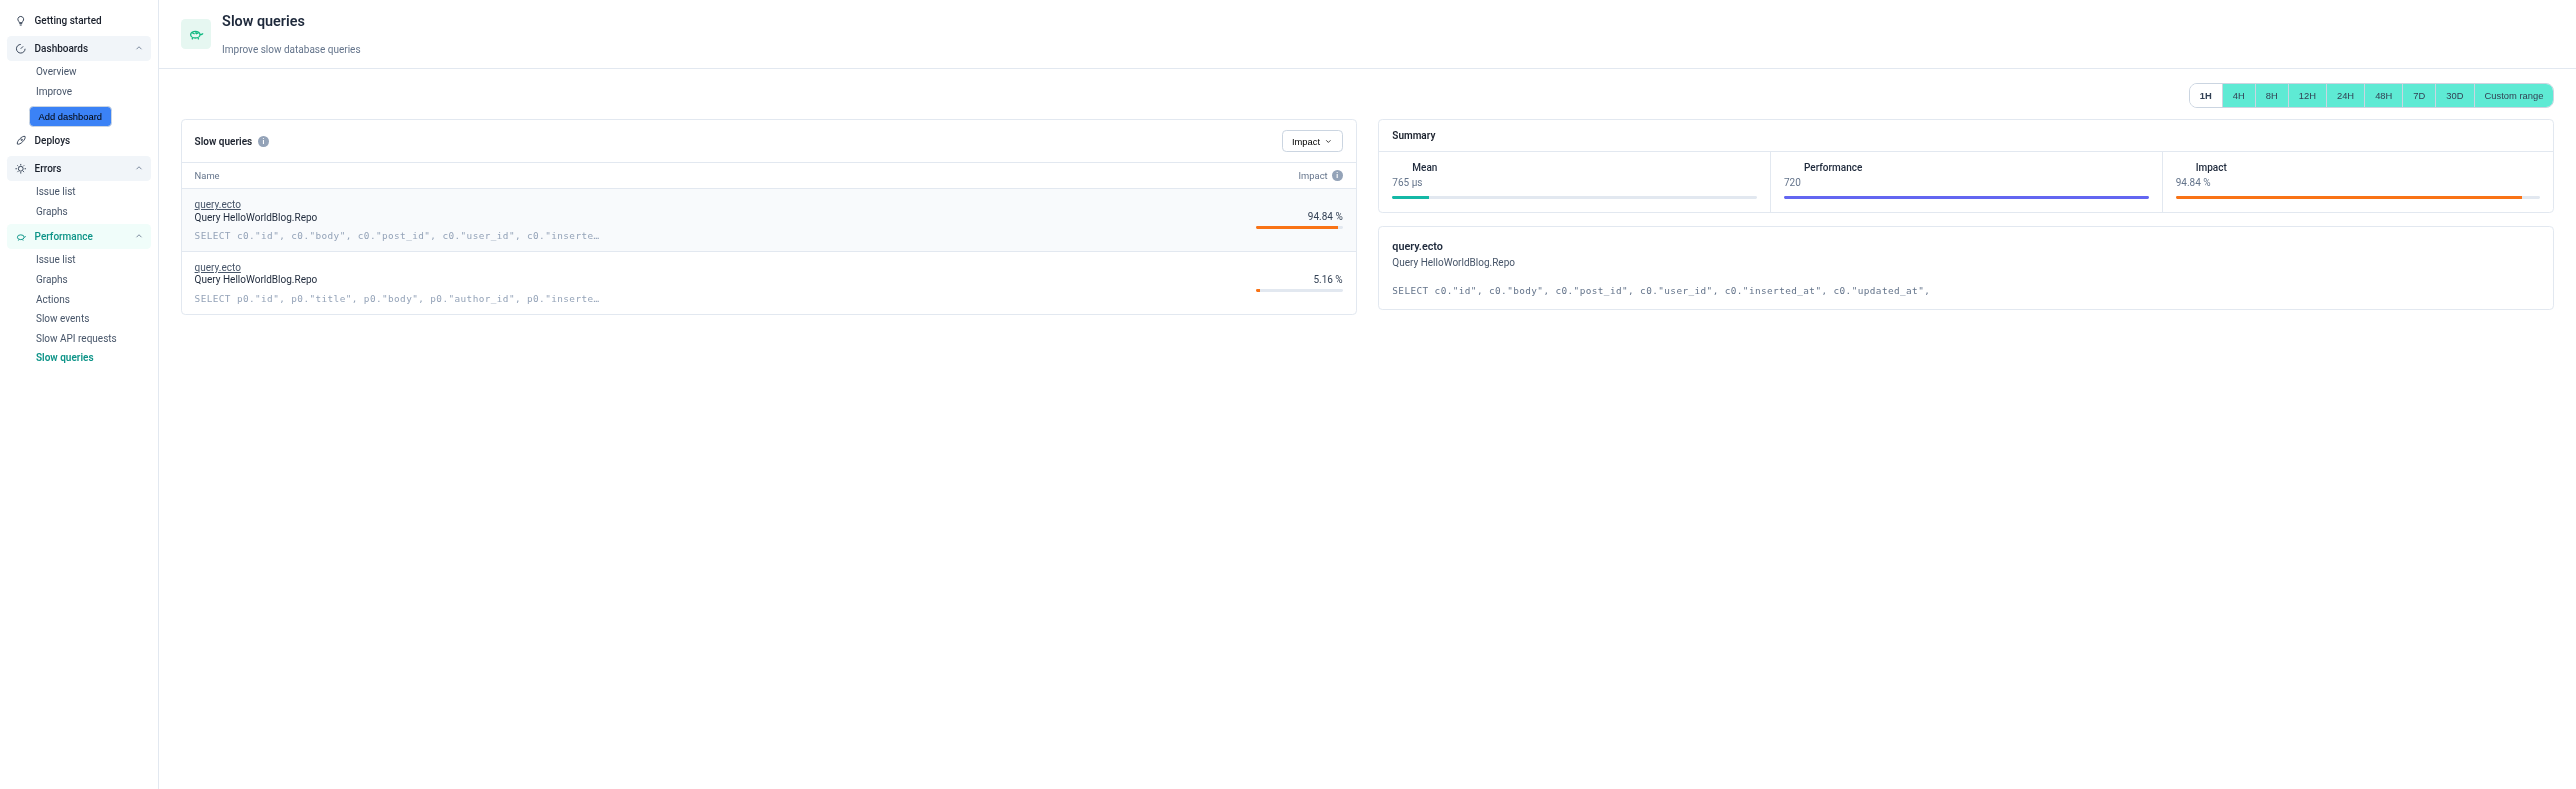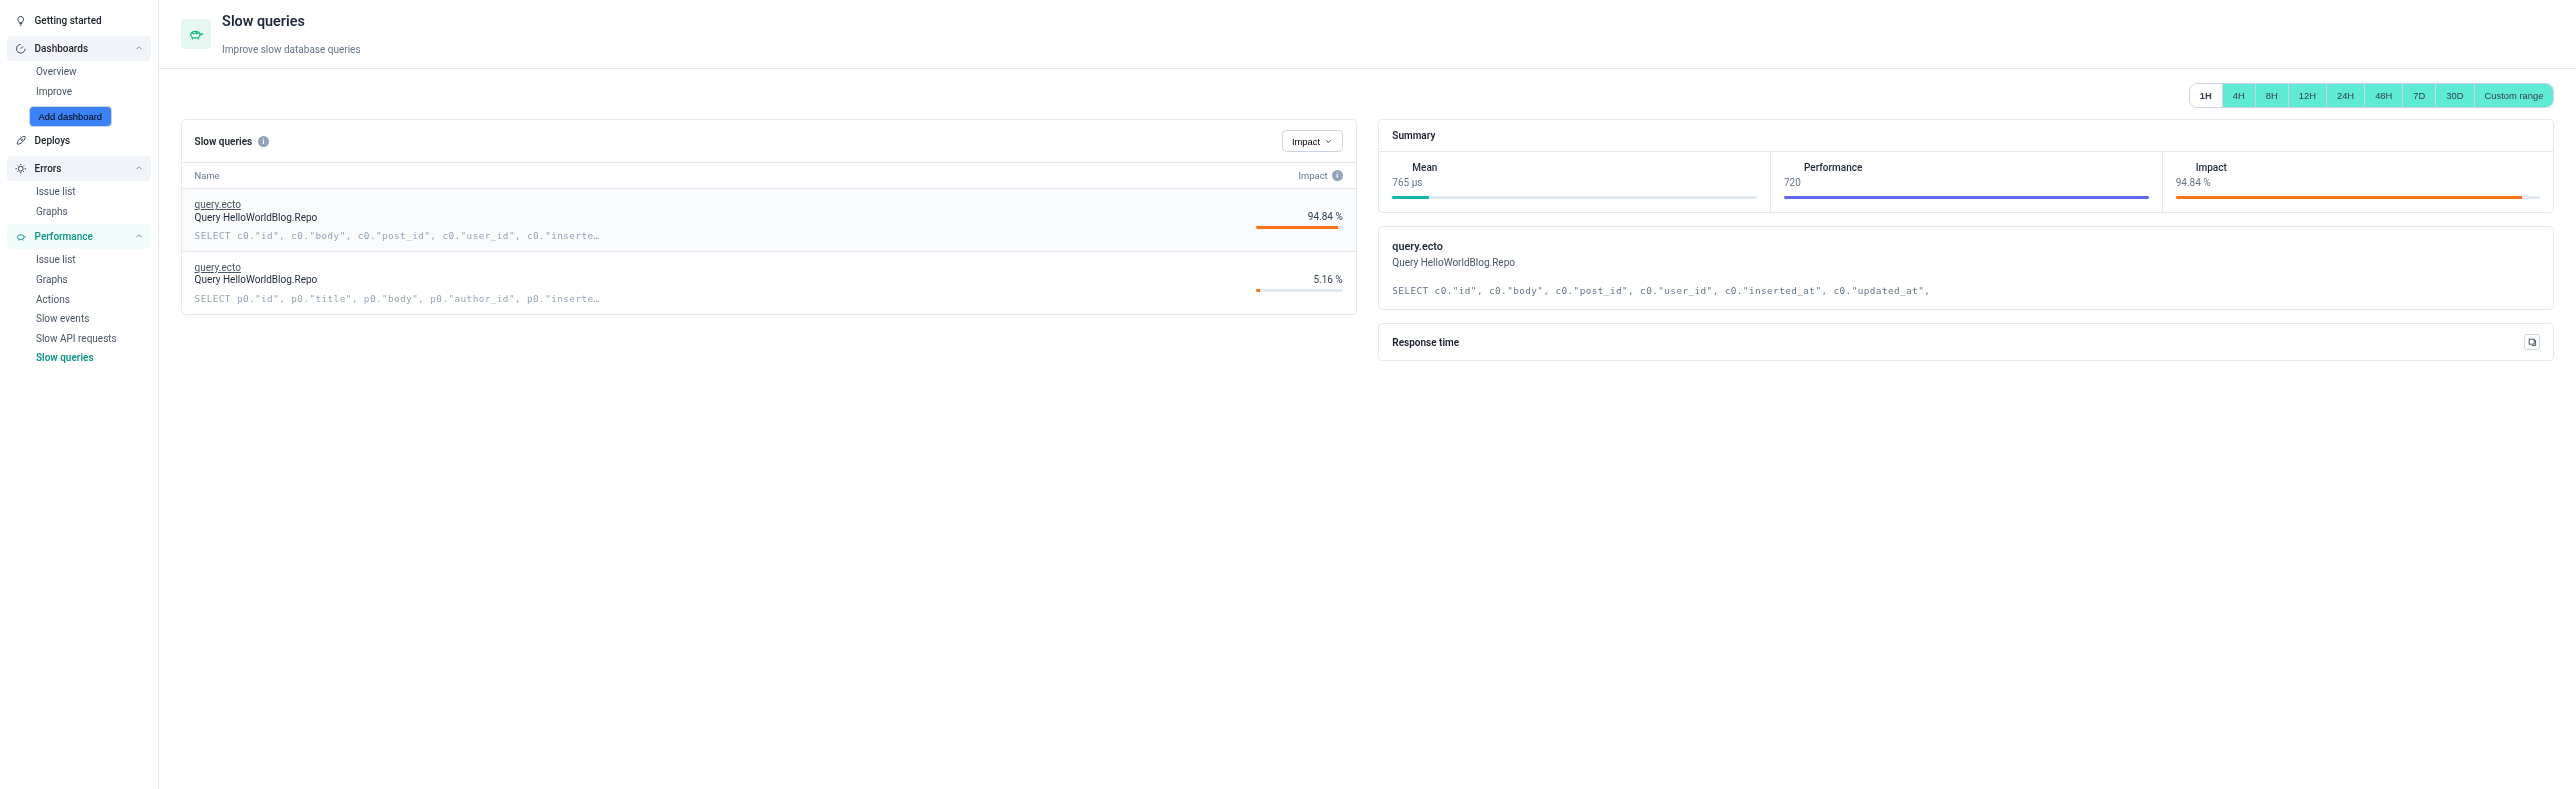--- a/index.html
+++ b/index.html
@@ -265,30 +265,18 @@
           </div>
 
           <div class="panel">
             <div class="detail-body">
               <div class="detail-name">query.ecto</div>
               <div class="detail-repo">Query HelloWorldBlog.Repo</div>
               <div class="detail-sql">SELECT c0."id", c0."body", c0."post_id", c0."user_id", c0."inserted_at", c0."updated_at",</div>
             </div>
           </div>
 
-          <div class="panel">
-            <div class="rt-head">
-              <span>Response time</span>
-              <span class="export-icon">
-                <svg width="8.7" height="8.7" viewBox="0 0 24 24" fill="none" stroke="currentColor" stroke-width="2">
-                    <rect x="3" y="3" width="14" height="14"></rect>
-                    <path d="M21 10v11H10"></path>
-                    <path d="M17 7h4v4"></path>
-                  </svg>
-              </span>
-            </div>
-          </div>
         </div>
       </div>
     </div>
   </main>
 </div>
 
 
 </body></html>

